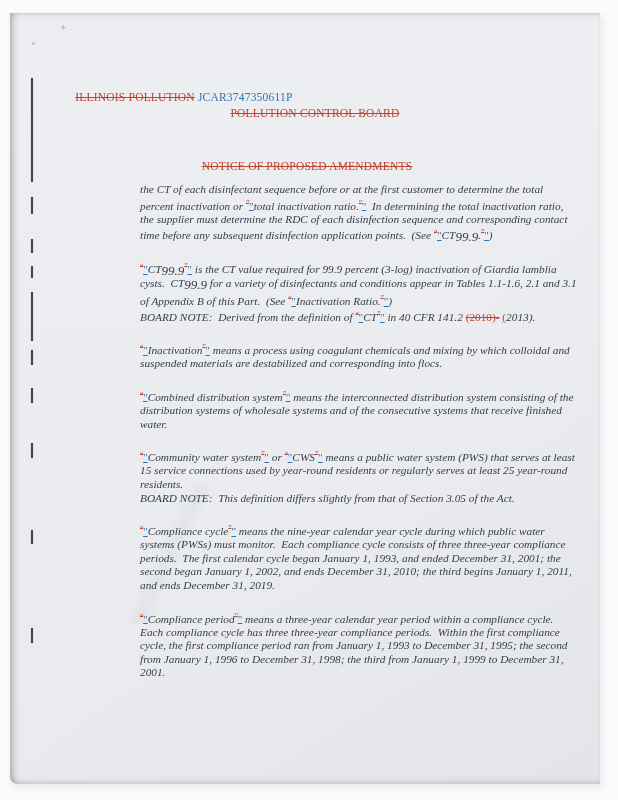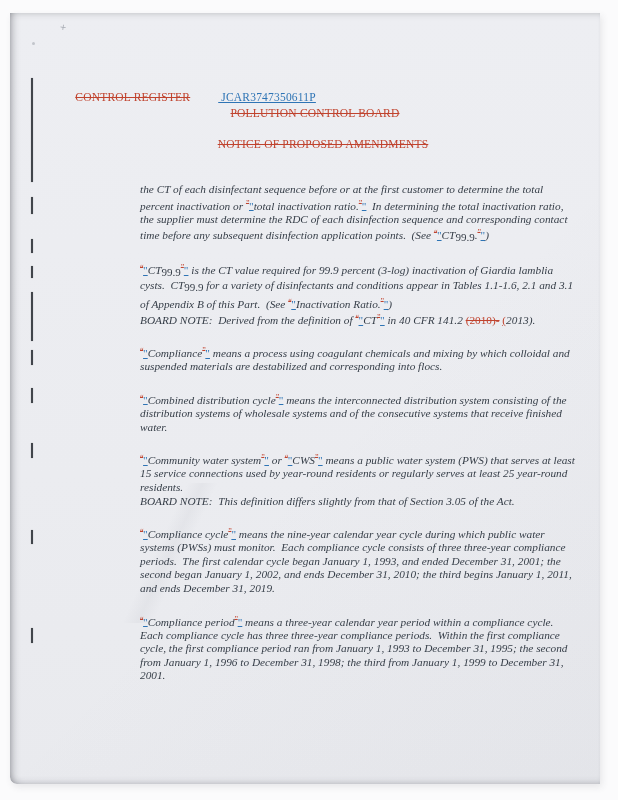--- a/index.html
+++ b/index.html
@@ -44,36 +44,36 @@
   .change-bar{
     position:absolute;left:21px;width:2px;background:var(--bar);
     box-shadow:0 0 1px rgba(60,60,70,0.6);
   }
   .header-line{
     position:absolute;width:100%;font-size:11.5px;letter-spacing:0.2px;
     white-space:pre;
   }
   .header-line1{left:53px;top:66px;}
   .header-line2{top:94px;text-align:center;padding-left:10px;}
-  .header-line3{top:125px;text-align:center;padding-left:18px;}
+  .header-line3{top:147px;text-align:center;padding-left:2px;}
   .seg-d, .del-text{color:var(--red);text-decoration:line-through;text-decoration-thickness:1px;}
-  .seg-i, .ins-text{color:var(--blue);text-decoration:underline;text-decoration-thickness:1px;margin-left:28px;}
+  .seg-i, .ins-text{color:var(--blue);text-decoration-thickness:1px;}
   .body-block{
     position:absolute;left:130px;top:170px;width:437px;
     color:var(--body);font-size:11.3px;line-height:13.6px;
   }
   .para{margin:0 0 17px 0;white-space:pre-wrap;}
   .seg-p{color:var(--body);font-style:italic;}
   .seg-dq{
     color:var(--red);text-decoration:line-through;
     font-size:8px;vertical-align:3.5px;letter-spacing:-0.5px;
   }
   .seg-iq{color:var(--blue);text-decoration:underline;}
   .seg-ir{color:var(--red);text-decoration:underline;}
-  .seg-sub{font-size:11px;vertical-align:-2px;}
+  .seg-sub{font-size:13px;vertical-align:-2px;font-style:italic;}
 </style>
 </head>
 <body>
 
 <div class="page">
 
   <span class="pencil-mark">+</span>
   <span class="pencil-dot"></span>
 
   <div id="change-bars">
@@ -83,30 +83,30 @@
       <div class="change-bar" style="top: 253px; height: 12px;"></div>
       <div class="change-bar" style="top: 279px; height: 49px;"></div>
       <div class="change-bar" style="top: 337px; height: 15px;"></div>
       <div class="change-bar" style="top: 375px; height: 15px;"></div>
       <div class="change-bar" style="top: 430px; height: 15px;"></div>
       <div class="change-bar" style="top: 517px; height: 14px;"></div>
       <div class="change-bar" style="top: 615px; height: 15px;"></div>
     </div>
 
   <div class="header-line header-line1">
-    <span class="del-text">CONTROL REGISTER</span><span class="ins-text">&nbsp;JCAR3747350611P</span>
+    <span class="del-text">ILLINOIS POLLUTION</span><span class="ins-text">&nbsp;JCAR3747350611P</span>
   </div>
 
   <div class="header-line header-line2 del-text">POLLUTION CONTROL BOARD</div>
 
   <div class="header-line header-line3 del-text">NOTICE OF PROPOSED AMENDMENTS</div>
 
   <div class="body-block" id="paragraphs">
       <p class="para"><span class="seg-p">the CT of each disinfectant sequence before or at the first customer to determine the total percent inactivation or </span><span class="seg-dq">”</span><span class="seg-iq">"</span><span class="seg-p">total inactivation ratio.</span><span class="seg-dq">”</span><span class="seg-iq">"</span><span class="seg-p">  In determining the total inactivation ratio, the supplier must determine the RDC of each disinfection sequence and corresponding contact time before any subsequent disinfection application points.  (See </span><span class="seg-dq">“</span><span class="seg-iq">"</span><span class="seg-p">CT</span><span class="seg-sub">99.9</span><span class="seg-p">.</span><span class="seg-dq">”</span><span class="seg-iq">"</span><span class="seg-p">)</span></p>
       <p class="para"><span class="seg-dq">“</span><span class="seg-iq">"</span><span class="seg-p">CT</span><span class="seg-sub">99.9</span><span class="seg-dq">”</span><span class="seg-iq">"</span><span class="seg-p"> is the CT value required for 99.9 percent (3-log) inactivation of Giardia lamblia cysts.  CT</span><span class="seg-sub">99.9</span><span class="seg-p"> for a variety of disinfectants and conditions appear in Tables 1.1-1.6, 2.1 and 3.1 of Appendix B of this Part.  (See </span><span class="seg-dq">“</span><span class="seg-iq">"</span><span class="seg-p">Inactivation Ratio.</span><span class="seg-dq">”</span><span class="seg-iq">"</span><span class="seg-p">)</span><br><span class="seg-p">BOARD NOTE:  Derived from the definition of </span><span class="seg-dq">“</span><span class="seg-iq">"</span><span class="seg-p">CT</span><span class="seg-dq">”</span><span class="seg-iq">"</span><span class="seg-p"> in 40 CFR 141.2 </span><span class="seg-d">(2010)-</span><span class="seg-p"> </span><span class="seg-ir">(</span><span class="seg-p">2013).</span></p>
-      <p class="para"><span class="seg-dq">“</span><span class="seg-iq">"</span><span class="seg-p">Compliance</span><span class="seg-dq">”</span><span class="seg-iq">"</span><span class="seg-p"> means a process using coagulant chemicals and mixing by which colloidal and suspended materials are destabilized and corresponding into flocs.</span></p>
-      <p class="para"><span class="seg-dq">“</span><span class="seg-iq">"</span><span class="seg-p">Combined distribution cycle</span><span class="seg-dq">”</span><span class="seg-iq">"</span><span class="seg-p"> means the interconnected distribution system consisting of the distribution systems of wholesale systems and of the consecutive systems that receive finished water.</span></p>
+      <p class="para"><span class="seg-dq">“</span><span class="seg-iq">"</span><span class="seg-p">Inactivation</span><span class="seg-dq">”</span><span class="seg-iq">"</span><span class="seg-p"> means a process using coagulant chemicals and mixing by which colloidal and suspended materials are destabilized and corresponding into flocs.</span></p>
+      <p class="para"><span class="seg-dq">“</span><span class="seg-iq">"</span><span class="seg-p">Combined distribution system</span><span class="seg-dq">”</span><span class="seg-iq">"</span><span class="seg-p"> means the interconnected distribution system consisting of the distribution systems of wholesale systems and of the consecutive systems that receive finished water.</span></p>
       <p class="para"><span class="seg-dq">“</span><span class="seg-iq">"</span><span class="seg-p">Community water system</span><span class="seg-dq">”</span><span class="seg-iq">"</span><span class="seg-p"> or </span><span class="seg-dq">“</span><span class="seg-iq">"</span><span class="seg-p">CWS</span><span class="seg-dq">”</span><span class="seg-iq">"</span><span class="seg-p"> means a public water system (PWS) that serves at least 15 service connections used by year-round residents or regularly serves at least 25 year-round residents.</span><br><span class="seg-p">BOARD NOTE:  This definition differs slightly from that of Section 3.05 of the Act.</span></p>
       <p class="para"><span class="seg-dq">“</span><span class="seg-iq">"</span><span class="seg-p">Compliance cycle</span><span class="seg-dq">”</span><span class="seg-iq">"</span><span class="seg-p"> means the nine-year calendar year cycle during which public water systems (PWSs) must monitor.  Each compliance cycle consists of three three-year compliance periods.  The first calendar cycle began January 1, 1993, and ended December 31, 2001; the second began January 1, 2002, and ends December 31, 2010; the third begins January 1, 2011, and ends December 31, 2019.</span></p>
       <p class="para"><span class="seg-dq">“</span><span class="seg-iq">"</span><span class="seg-p">Compliance period</span><span class="seg-dq">”</span><span class="seg-iq">"</span><span class="seg-p"> means a three-year calendar year period within a compliance cycle.  Each compliance cycle has three three-year compliance periods.  Within the first compliance cycle, the first compliance period ran from January 1, 1993 to December 31, 1995; the second from January 1, 1996 to December 31, 1998; the third from January 1, 1999 to December 31, 2001.</span></p>
     </div>
 
 </div>
 
 </body></html>

